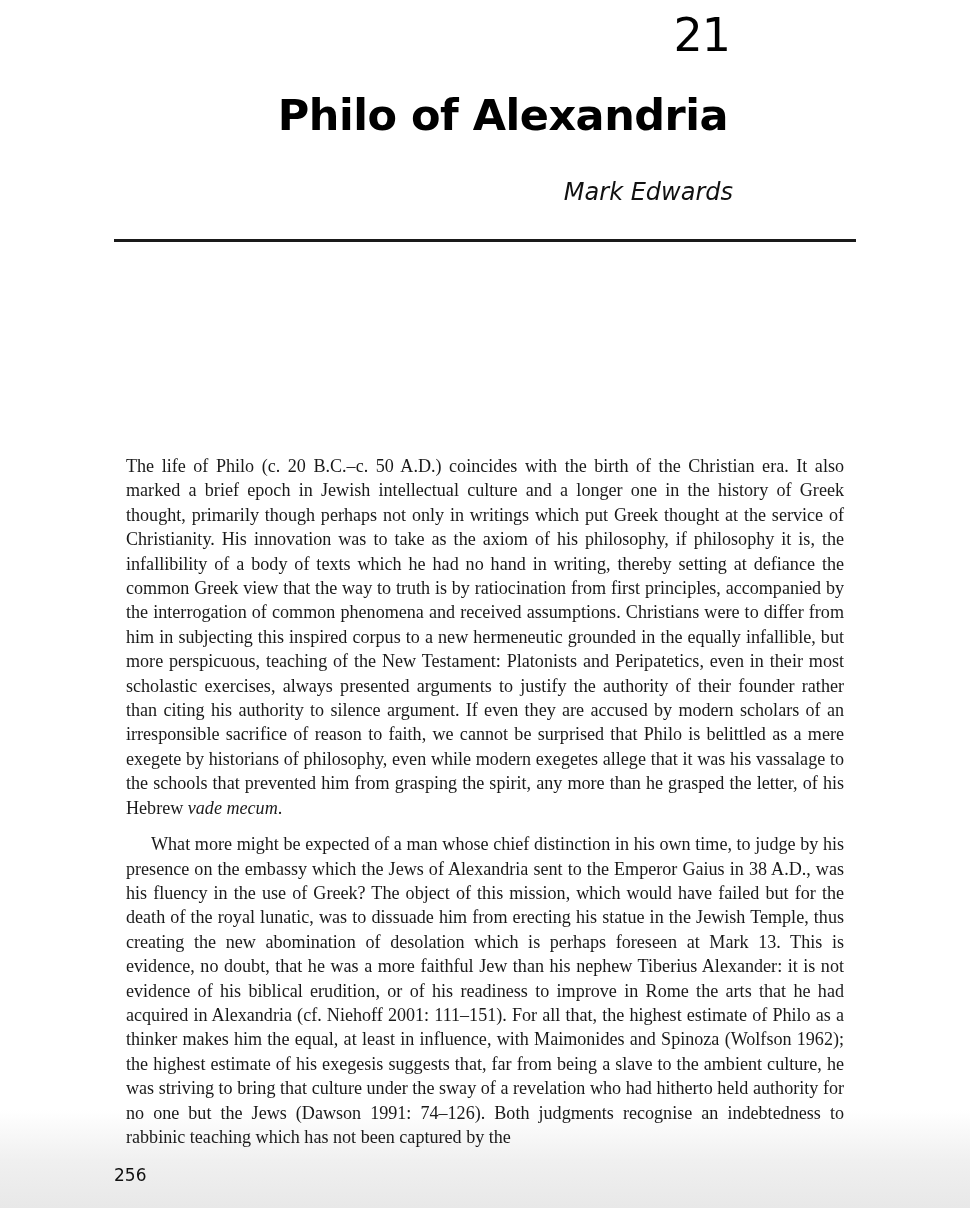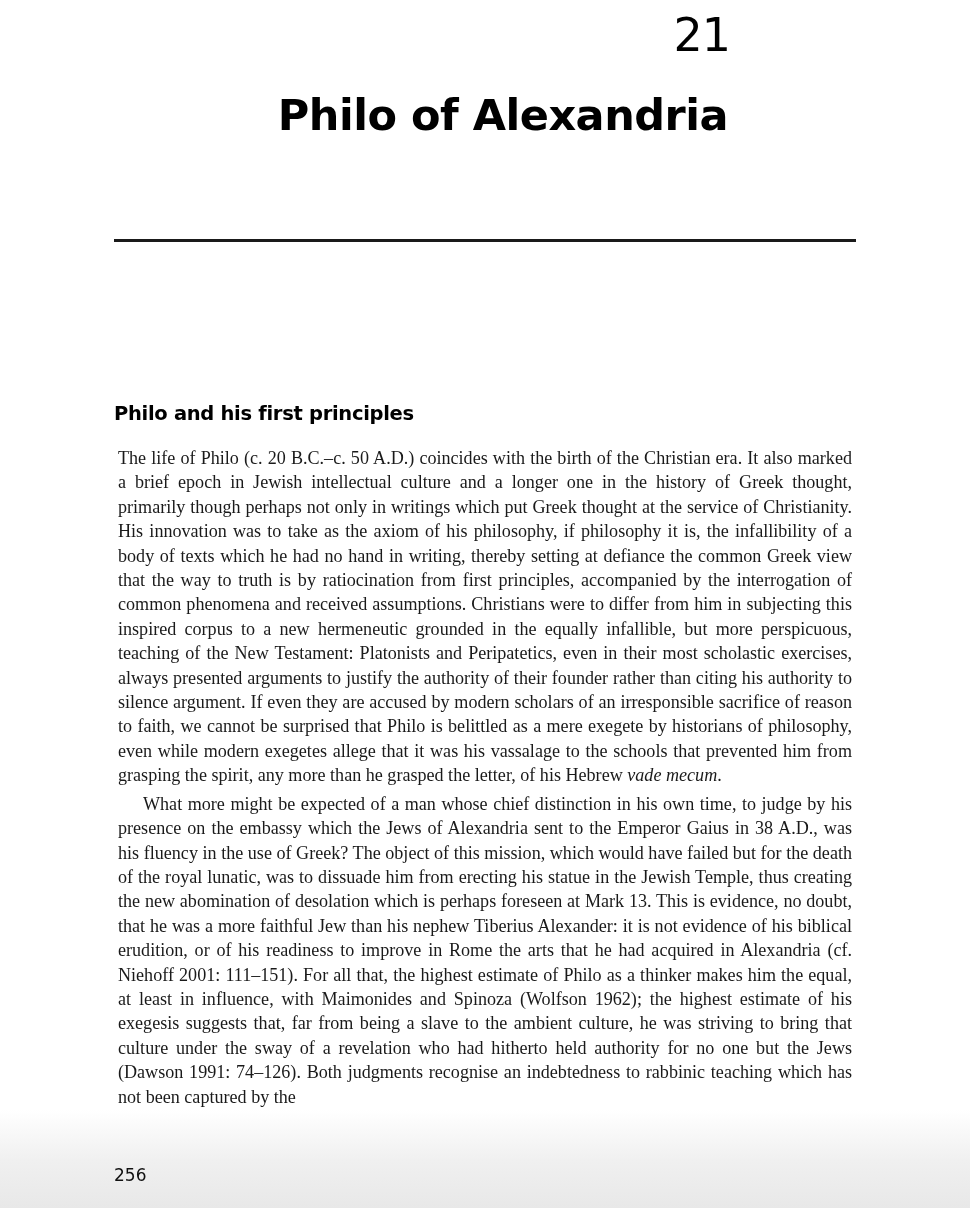--- a/index.html
+++ b/index.html
@@ -77,21 +77,21 @@
       top: 442px;
       width: 742px;
       font-family: "Liberation Serif", "DejaVu Serif", serif;
       font-size: 18.1px;
       line-height: 24.4px;
       color: #1a1a1a;
       text-align: justify;
       hyphens: manual;
     }
     .body-text p {
-      margin: 4px;
+      margin: 12px;
     }
     .body-text p.indent {
       text-indent: 25px;
     }
     .body-text em {
       font-style: italic;
     }
     .folio {
       position: absolute;
       left: 114px;
@@ -101,23 +101,23 @@
       color: #111;
       text-align: right;
     }
   </style>
 </head>
 <body>
 
 <div class="page">
   <div class="chapter-number">21</div>
   <h1 class="chapter-title" style="margin:4px;">Philo of Alexandria</h1>
+  <div class="author">Mark Edwards</div>
   <div class="title-rule"></div>
 
-  <h2 class="section-heading" style="margin:0;">Philo and his first principles</h2>
 
   <div class="body-text">
     <p>
       <span>The life of Philo (c. 20 B.C.–c. 50 A.D.) coincides with the birth of the Christian era. It also marked a brief epoch in Jewish intellectual culture and a longer one in the history of Greek thought, primarily though perhaps not only in writings which put Greek thought at the service of Christianity. His innovation was to take as the axiom of his philosophy, if philosophy it is, the infallibility of a body of texts which he had no hand in writing, thereby setting at defiance the common Greek view that the way to truth is by ratiocination from first principles, accompanied by the interrogation of common phenomena and received assumptions. Christians were to dif­fer from him in subjecting this inspired corpus to a new hermeneutic grounded in the equally infallible, but more perspicuous, teaching of the New Testament: Platonists and Peripatetics, even in their most scholastic exercises, always presented arguments to justify the authority of their founder rather than citing his authority to silence argument. If even they are accused by modern scholars of an irresponsible sacrifice of reason to faith, we cannot be surprised that Philo is belittled as a mere exegete by historians of philosophy, even while modern exegetes allege that it was his vassalage to the schools that prevented him from grasping the spirit, any more than he grasped the letter, of his Hebrew </span><em>vade mecum</em><span>.</span>
     </p>
     <p class="indent">
       <span>What more might be expected of a man whose chief distinction in his own time, to judge by his presence on the embassy which the Jews of Alexandria sent to the Emperor Gaius in 38 A.D., was his fluency in the use of Greek? The object of this mission, which would have failed but for the death of the royal lunatic, was to dissuade him from erecting his statue in the Jewish Temple, thus creating the new abomination of desolation which is perhaps foreseen at Mark 13. This is evidence, no doubt, that he was a more faithful Jew than his nephew Tiberius Alexander: it is not evidence of his biblical erudition, or of his readiness to improve in Rome the arts that he had acquired in Alexandria (cf. Niehoff 2001: 111–151). For all that, the high­est estimate of Philo as a thinker makes him the equal, at least in influence, with Maimonides and Spinoza (Wolfson 1962); the highest estimate of his exegesis suggests that, far from being a slave to the ambient culture, he was striving to bring that culture under the sway of a revela­tion who had hitherto held authority for no one but the Jews (Dawson 1991: 74–126). Both judgments recognise an indebtedness to rabbinic teaching which has not been captured by the</span>
     </p>
   </div>
 

